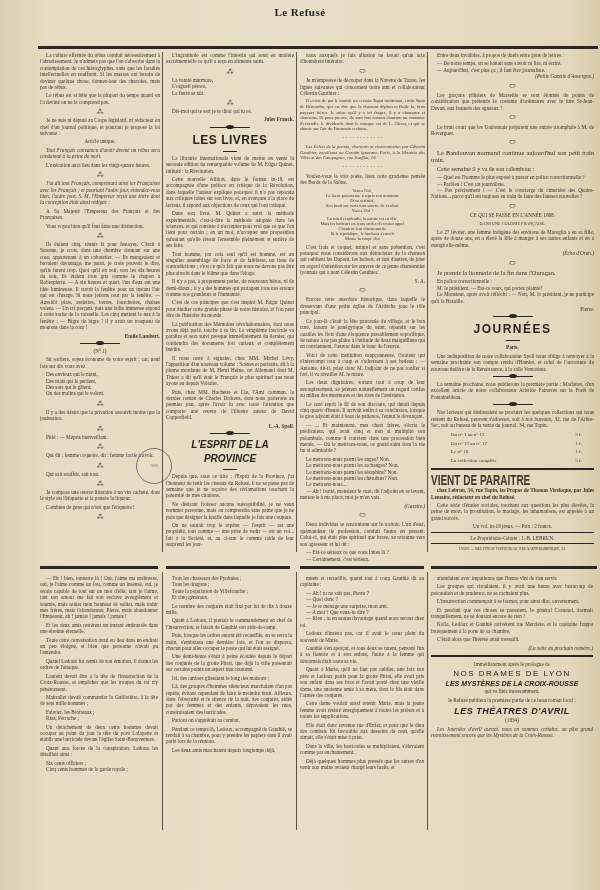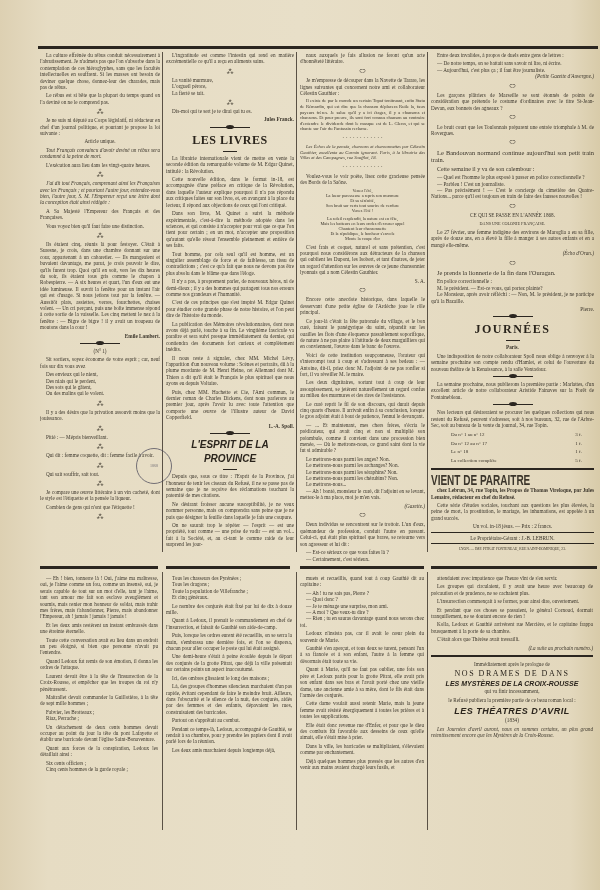--- a/index.html
+++ b/index.html
@@ -19,33 +19,34 @@
   .col { position:absolute; font-size:5.2px; line-height:6.4px; text-align:justify; color:#3b352b; overflow:hidden; }
   .col p { margin:0 0 2px 0; text-indent:6px; }
   .col .c { text-align:center; text-indent:0; }
   .col .r { text-align:right; text-indent:0; }
   .col .i { font-style:italic; }
   .col .b { font-weight:bold; }
   .stars { text-align:center; font-size:6px; line-height:6px; margin:3px 0; }
   .orn { text-align:center; font-size:7px; margin:3px 0; color:#2b2620; }
   .flour { height:1px; width:40px; margin:4px auto; background:#2b2620; position:relative; }
   .flour::after { content:""; position:absolute; left:16px; top:-2px; width:8px; height:4px; border-radius:50%; background:#2b2620; }
-  .h-big { font-family:Liberation Serif, serif; font-weight:bold; text-align:center; color:#2a241c; letter-spacing:0.5px; }
+  .h-big { font-family:Liberation Sans, sans-serif; font-weight:bold; text-align:center; color:#2a241c; letter-spacing:0.5px; }
   .h-sans { font-family:"Liberation Sans", sans-serif; font-weight:bold; text-align:center; color:#2a241c;font-style:italic; }
   .stamp { position:absolute; left:136px; top:448px; width:34px; height:34px; border:1.5px solid #4b4a5a; border-radius:50%;
     color:#4b4a5a; font-size:4px; text-align:center; line-height:34px; opacity:0.75; }
   .ad-box { border-top:2px solid #2b2620; padding-top:2px; }
   .tbl { width:100%; font-size:5px; }
   .tbl td { padding:0; }
 </style>
 </head>
 <body>
 
 <div class="page">
 
+  <div class="masthead">Le Refusé</div>
   <div class="rule-thick" style="left:38px; top:46px; width:560px;"></div>
 
   <div class="vrule" style="left:162px; top:52px; height:500px;"></div>
   <div class="vrule" style="left:296px; top:52px; height:500px;"></div>
   <div class="vrule" style="left:427px; top:52px; height:500px;"></div>
 
   <div class="col" style="left:40px; top:52px; width:120px; height:510px;">
     <p>La culture effrénée du rébus conduit nécessairement à l'abrutissement. Je n'admets pas que l'on s'absorbe dans la contemplation de ces hiéroglyphes, sans que les facultés intellectuelles en souffrent. Si les masses ont besoin de deviner quelque chose, donnez-leur des charades, mais pas de rébus.</p>
     <p>Le rébus est si bête que la plupart du temps quand on l'a deviné on ne le comprend pas.</p>
     <div class="stars">⁂</div>
@@ -281,21 +282,21 @@
   <div class="col" style="left:431px; top:575px; width:162px; height:260px;">
     <p>attendaient avec impatience que l'heure vînt de s'en servir.</p>
     <p>Les groupes qui circulaient, il y avait une heure avec beaucoup de précaution et de prudence, ne se cachaient plus.</p>
     <p>L'insurrection commençait à se former, pour ainsi dire, ouvertement.</p>
     <p>Et pendant que ces choses se passaient, le général Cornoud, dormait tranquillement, ne se doutant encore de rien !</p>
     <p>Kolla, Ledoux et Gauthié arrivèrent rue Mercière, et le capitaine frappa brusquement à la porte de sa chambre.</p>
     <p>C'était alors que Thérèse avait tressailli.</p>
     <p class="r i">(La suite au prochain numéro.)</p>
     <div style="border-top:2px solid #2b2620; margin:4px 0 4px;"></div>
     <p class="c">Immédiatement après le prologue de</p>
-    <div class="h-big" style="font-size:8px; line-height:10px; font-weight:normal; letter-spacing:1.5px;">NOS DRAMES DE DANS</div>
+    <div class="h-big" style="font-size:8px; line-height:10px; font-weight:normal; letter-spacing:1.5px;">NOS DRAMES DE LYON</div>
     <div class="h-sans" style="font-size:7px; line-height:9px;">LES MYSTÈRES DE LA CROIX-ROUSSE</div>
     <p class="c">qui va finir incessamment,</p>
     <p class="c">le Refusé publiera la première partie de ce beau roman local :</p>
     <div class="h-sans" style="font-size:9px; line-height:12px; letter-spacing:0.5px;">LES THÉATRES D'AVRIL</div>
     <p class="c">(1834)</p>
     <p class="i">Les Journées d'avril auront, nous en sommes certains, un plus grand retentissement encore que les Mystères de la Croix-Rousse.</p>
   </div>
 
 </div>
 

